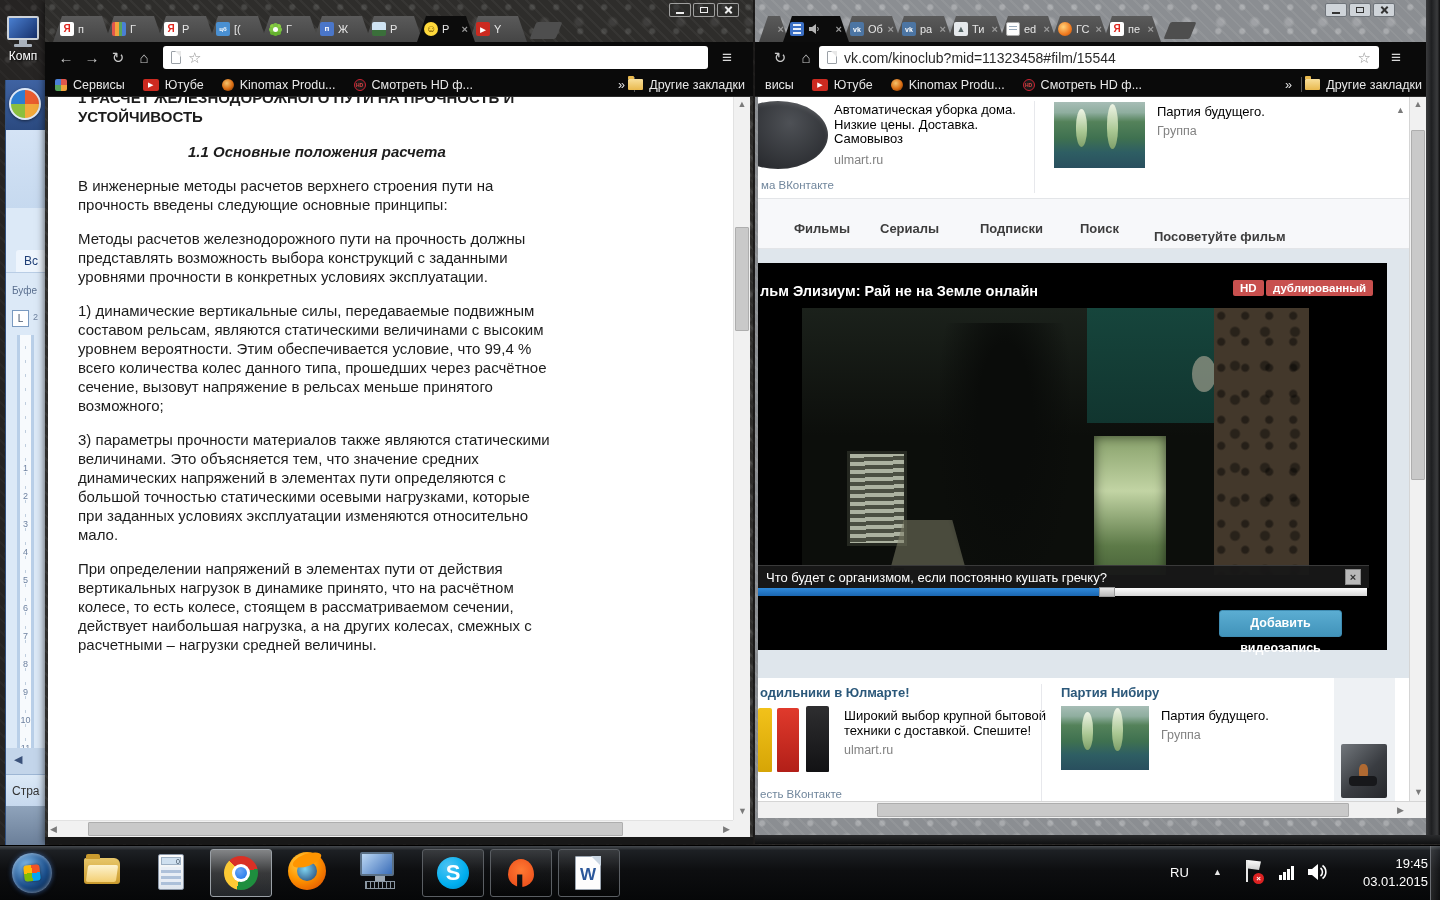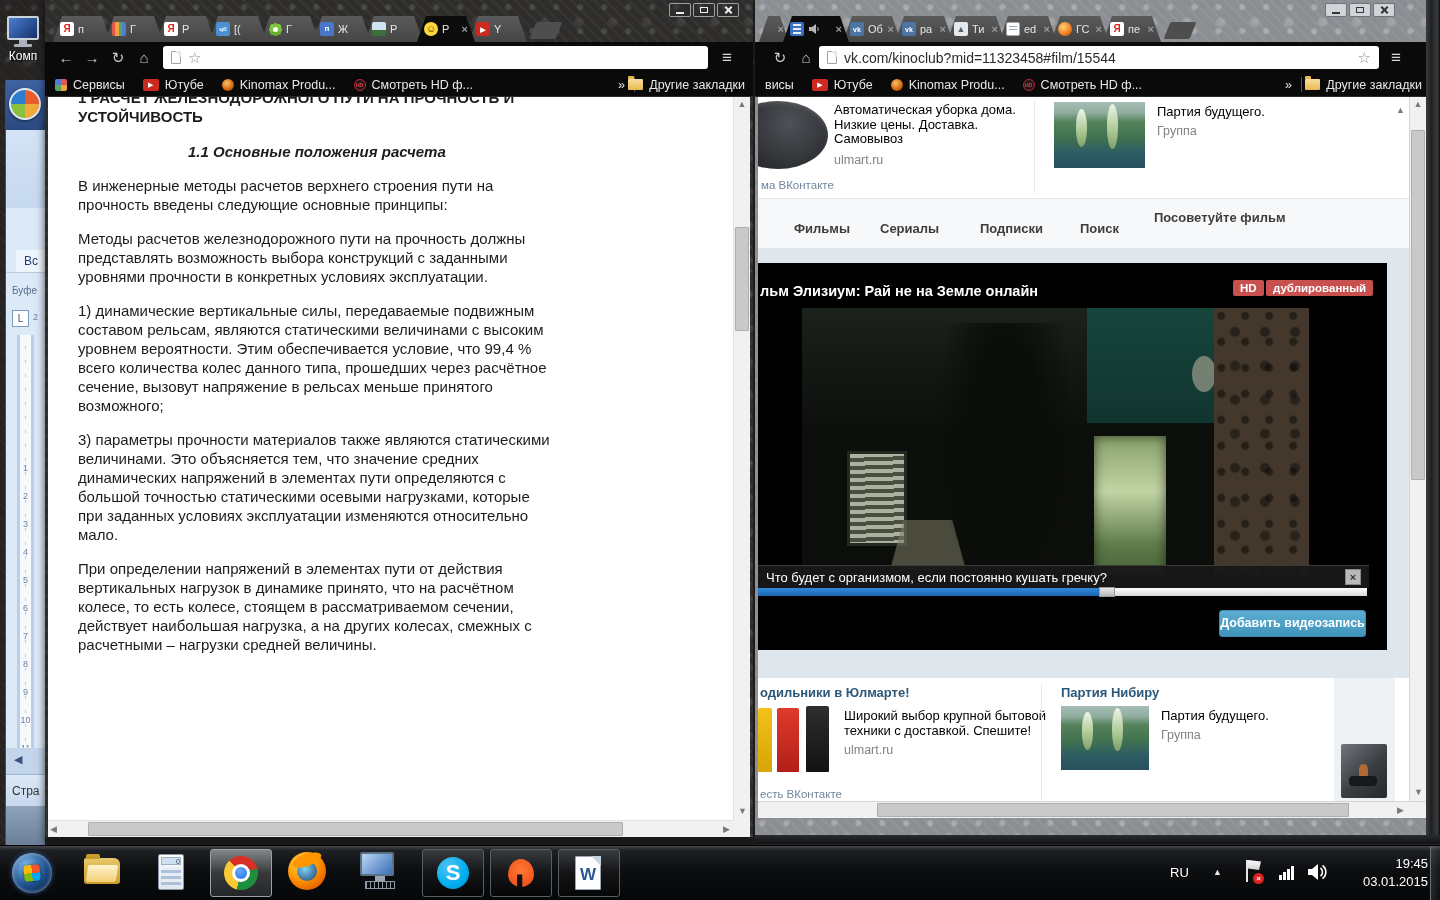--- a/index.html
+++ b/index.html
@@ -403,21 +403,21 @@
         <div>Партия будущего.</div>
         <div class="vk-gray" style="margin-top:5px;font-size:12.5px;">Группа</div>
       </div>
     </div>
 
     <div class="abs" style="left:0;top:101px;width:651px;height:51px;background:#f7f8fa;border-top:1px solid #e3e5e8;border-bottom:1px solid #e3e5e8;">
       <span class="vk-nav-item abs" style="left:36px;top:22px;">Фильмы</span>
       <span class="vk-nav-item abs" style="left:122px;top:22px;">Сериалы</span>
       <span class="vk-nav-item abs" style="left:222px;top:22px;">Подписки</span>
       <span class="vk-nav-item abs" style="left:322px;top:22px;">Поиск</span>
-      <span class="vk-nav-item abs" style="left:396px;top:11px;">Посоветуйте фильм</span>
+      <span class="vk-nav-item abs" style="left:396px;top:30px;">Посоветуйте фильм</span>
     </div>
 
     <div class="abs" style="left:0;top:166px;width:629px;height:387px;background:#000;">
       <div class="abs" style="left:2px;top:20px;color:#fff;font-weight:bold;font-size:14.5px;white-space:nowrap;">льм Элизиум: Рай не на Земле онлайн</div>
       <span class="badge abs" style="left:475px;top:17px;">HD</span>
       <span class="badge abs" style="left:508px;top:17px;">дублированный</span>
 
       <div class="abs" style="left:44px;top:45px;width:507px;height:285px;background:#0c0e0b;overflow:hidden;">
         <div class="abs" style="left:0;top:0;width:100%;height:45%;background:linear-gradient(#1b211b,#0c0e0b);"></div>
         <div class="abs" style="left:285px;top:0;width:135px;height:115px;background:linear-gradient(180deg,#16453c,#11352f);"></div>
@@ -433,21 +433,21 @@
 
       <div class="abs" style="left:0;top:302px;width:611px;height:23px;background:rgba(24,24,24,.95);border-top:1px solid #3a3a3a;">
         <span style="position:absolute;left:8px;top:4px;color:#fff;font-size:13px;">Что будет с организмом, если постоянно кушать гречку?</span>
         <span class="abs" style="right:8px;top:3px;width:16px;height:16px;background:#b9b9b9;border:1px solid #888;color:#333;font-size:11px;font-weight:bold;text-align:center;line-height:15px;">×</span>
       </div>
 
       <div class="abs" style="left:0;top:325px;width:609px;height:8px;background:linear-gradient(#fdfdfd,#d6d6d6);">
         <div style="width:57.5%;height:100%;background:linear-gradient(#2f8ada,#1a66b0);"></div>
         <div class="abs" style="left:56%;top:-1px;width:16px;height:10px;background:linear-gradient(#e8e8e8,#b8b8b8);border:1px solid #999;"></div>
       </div>
-      <div class="abs" style="left:461px;top:347px;width:147px;height:27px;background:linear-gradient(#5badd2,#4193ba);border:1px solid #3f8cb2;border-radius:3px;color:#fff;font-size:12.5px;font-weight:bold;text-align:center;line-height:25px;">Добавить видеозапись</div>
+      <div class="abs" style="left:461px;top:347px;width:123px;height:27px;background:linear-gradient(#5badd2,#4193ba);border:1px solid #3f8cb2;border-radius:3px;color:#fff;font-size:12.5px;font-weight:bold;text-align:center;line-height:25px;">Добавить видеозапись</div>
     </div>
 
     <div class="abs" style="left:0;top:581px;width:651px;height:136px;background:#fff;">
       <div class="abs vk-link" style="left:2px;top:7px;font-size:13px;font-weight:bold;">одильники в Юлмарте!</div>
       <div class="abs" style="left:0;top:28px;width:78px;height:68px;">
         <div class="fr" style="left:0;width:14px;height:64px;background:linear-gradient(#f2c21a,#d6a506);"></div>
         <div class="fr" style="left:19px;width:22px;height:64px;background:linear-gradient(#e03a2c,#b21f18);"></div>
         <div class="fr" style="left:48px;width:23px;height:66px;background:linear-gradient(#2e2e30,#121214);"></div>
       </div>
       <div class="abs" style="left:86px;top:30px;font-size:13px;line-height:15px;color:#000;">

